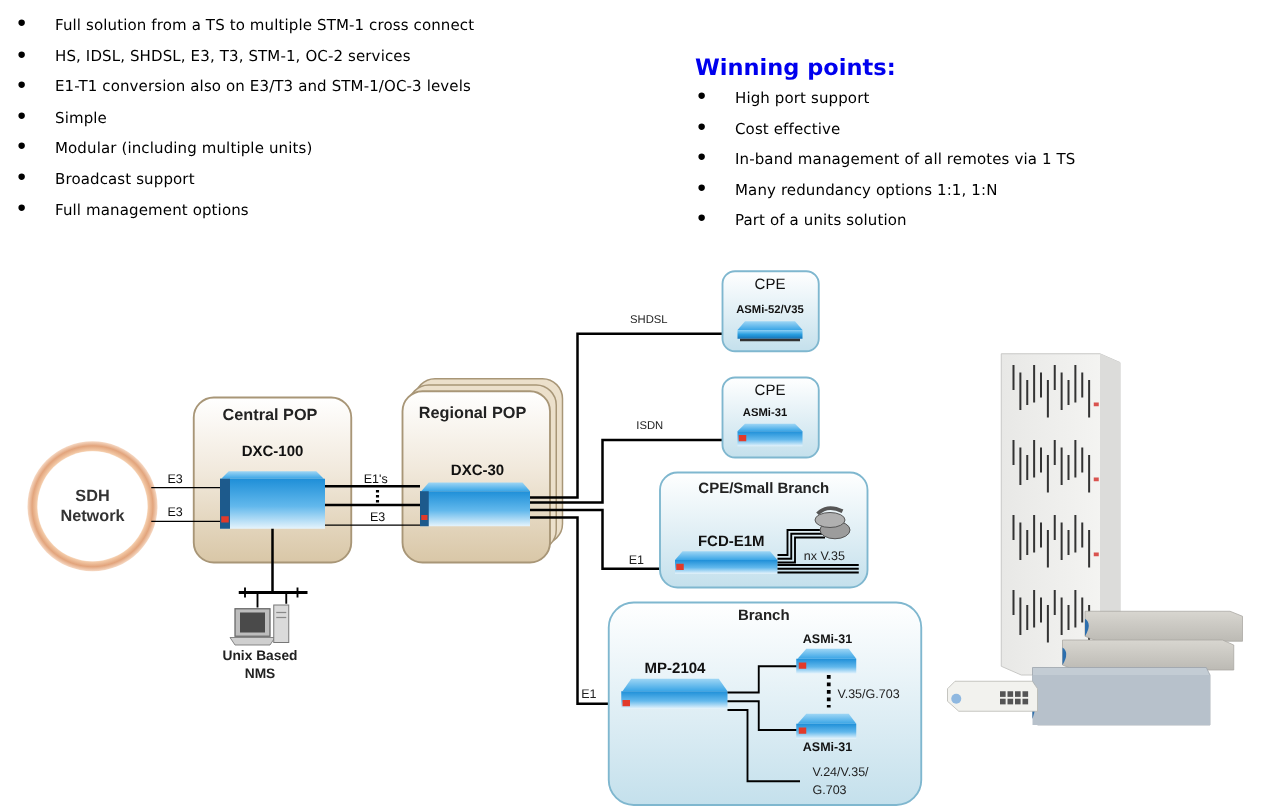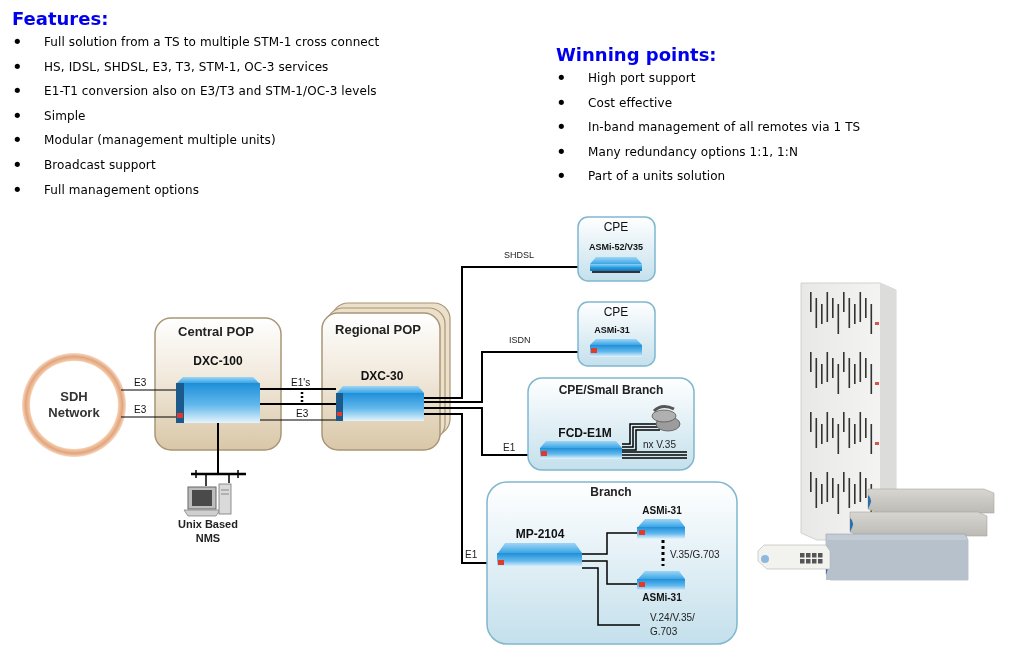--- a/index.html
+++ b/index.html
@@ -15,27 +15,26 @@
   #features { left: 12px; top: 8px; width: 500px; }
   #winning { left: 556px; top: 8px; width: 480px; margin-top: 36px; }
 
   #diagram { position: absolute; left: 0; top: 0; width: 1017px; height: 647px; }
   .lbl { font-family: "Liberation Sans", sans-serif; }
 </style>
 </head>
 <body>
 
 <div class="section" id="features">
-  <div class="section-title">Features:</div>
   <ul class="bullets">
     <li style="width:490px">Full solution from a TS to multiple STM-1 cross connect</li>
-    <li>HS, IDSL, SHDSL, E3, T3, STM-1, OC-3 services</li>
+    <li>HS, IDSL, SHDSL, E3, T3, STM-1, OC-2 services</li>
     <li style="width:420px">E1-T1 conversion also on E3/T3 and STM-1/OC-3 levels</li>
     <li>Simple</li>
-    <li>Modular (management multiple units)</li>
+    <li>Modular (including multiple units)</li>
     <li>Broadcast support</li>
     <li>Full management options</li>
   </ul>
 </div>
 
 <div class="section" id="winning">
   <div class="section-title">Winning points:</div>
   <ul class="bullets">
     <li>High port support</li>
     <li>Cost effective</li>

